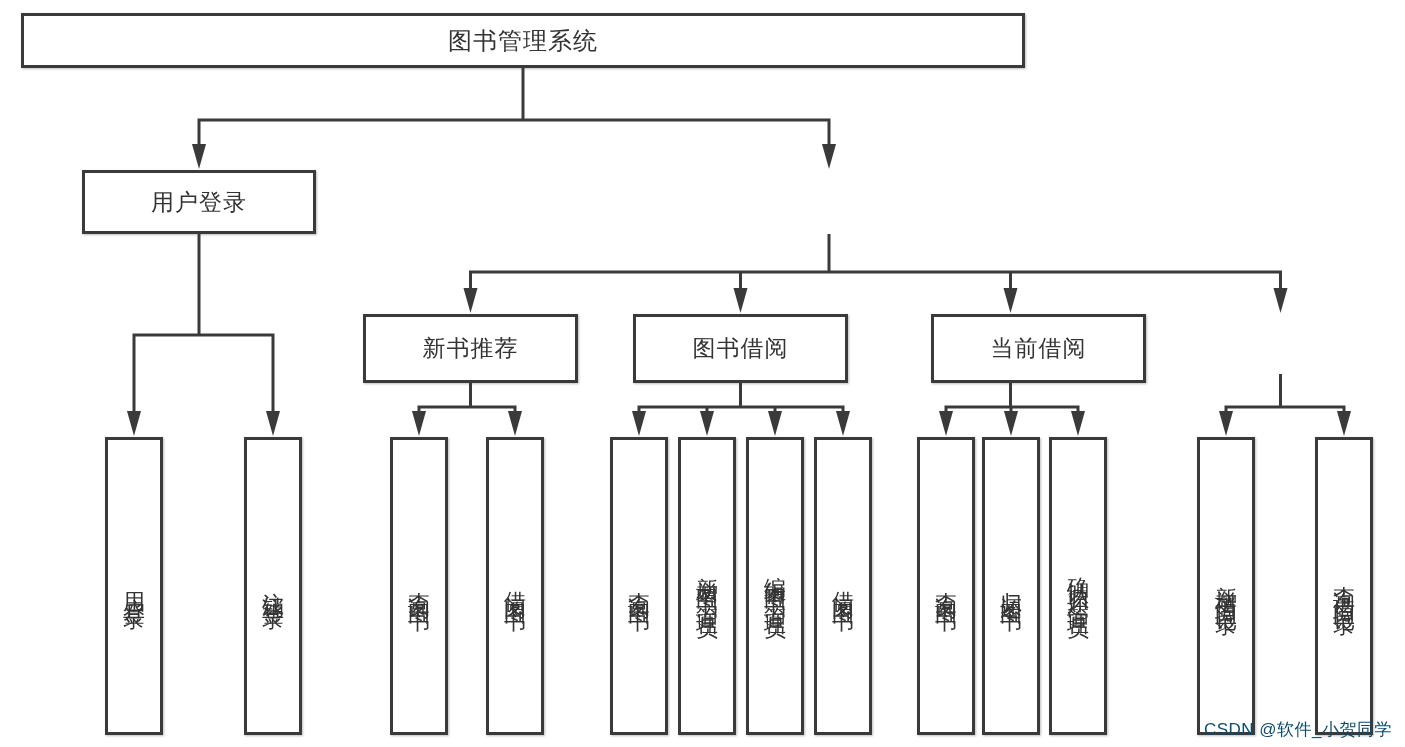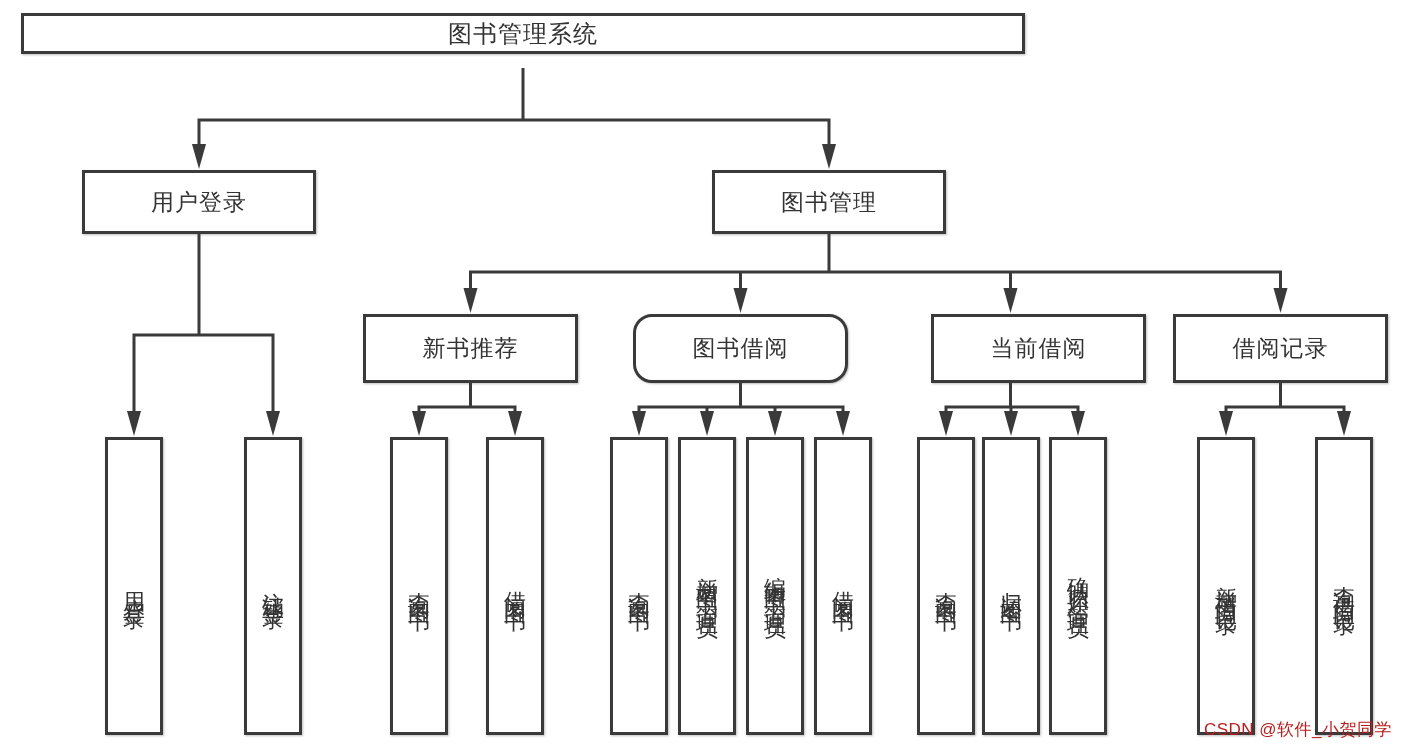--- a/index.html
+++ b/index.html
@@ -26,21 +26,21 @@
     background: #ffffff;
     border: 3px solid #3a3a3a;
     box-shadow: 1px 1px 2px rgba(70,70,70,0.35);
     display: flex;
     align-items: center;
     justify-content: center;
     color: #333333;
     letter-spacing: 1px;
   }
   .node-root {
-    left: 21px; top: 13px; width: 1004px; height: 41px;
+    left: 21px; top: 13px; width: 1004px; height: 55px;
     font-size: 24px;
   }
   .node-l2 {
     top: 170px; width: 234px; height: 64px;
     font-size: 23px;
   }
   .node-l3 {
     top: 314px; width: 215px; height: 69px;
     font-size: 23px;
   }
@@ -53,21 +53,21 @@
     text-orientation: mixed;
     letter-spacing: 6px;
     line-height: 1;
     white-space: nowrap;
   }
   #watermark {
     position: absolute;
     right: 13px;
     bottom: 6px;
     font-size: 17px;
-    color: #b91c1c;
+    color: #0c4a6e;
     letter-spacing: 0.5px;
   }
 </style>
 </head>
 <body>
 
 <div id="canvas">
 
   <svg id="connectors" width="1405" height="747" viewBox="0 0 1405 747">
     <g stroke="#3a3a3a" stroke-width="3" fill="none">
@@ -112,35 +112,29 @@
     </g>
   </svg>
 
   <div class="node node-root">
     <span>图书管理系统</span>
   </div>
 
   <div class="node node-l2" style="left:82px;">
     <span>用户登录</span>
   </div>
-  <div class="node node-l2" style="left:712px;">
-    <span>图书管理</span>
-  </div>
 
   <div class="node node-l3" style="left:363px;">
     <span>新书推荐</span>
   </div>
-  <div class="node node-l3" style="left:633px;border-radius:19px;">
+  <div class="node node-l3" style="left:633px;">
     <span>图书借阅</span>
   </div>
   <div class="node node-l3" style="left:931px;">
     <span>当前借阅</span>
-  </div>
-  <div class="node node-l3" style="left:1173px;">
-    <span>借阅记录</span>
   </div>
 
   <div class="node node-leaf" style="left:105px;">
     <span class="vtext">用户登录</span>
   </div>
   <div class="node node-leaf" style="left:244px;">
     <span class="vtext">注销登录</span>
   </div>
   <div class="node node-leaf" style="left:390px;">
     <span class="vtext">查询图书</span>

